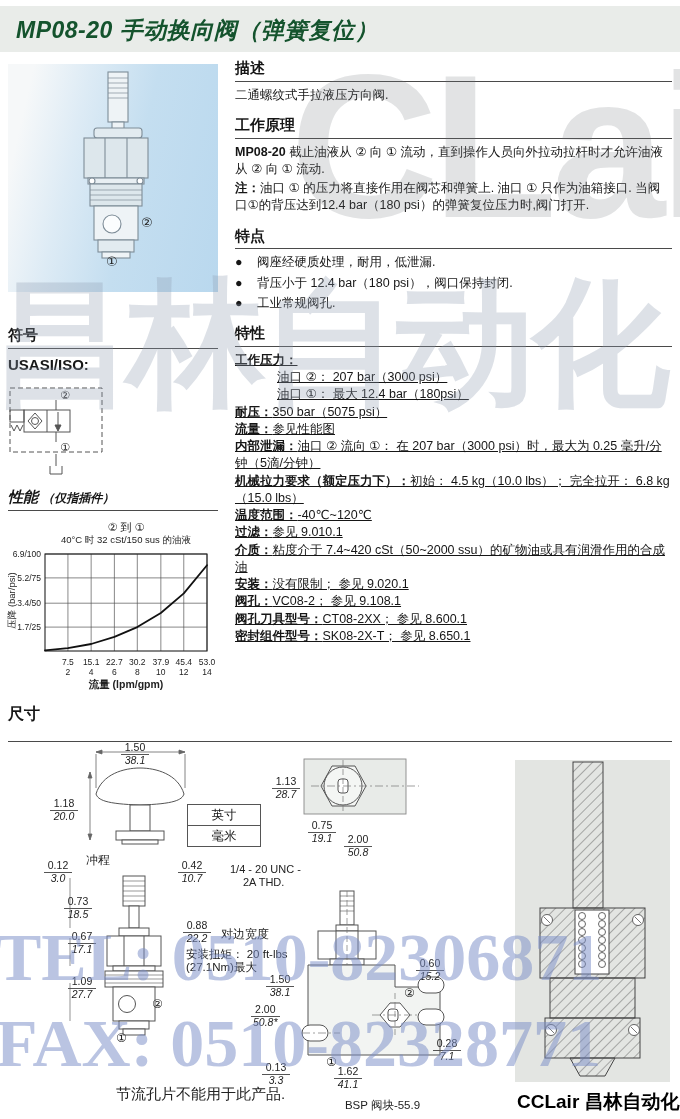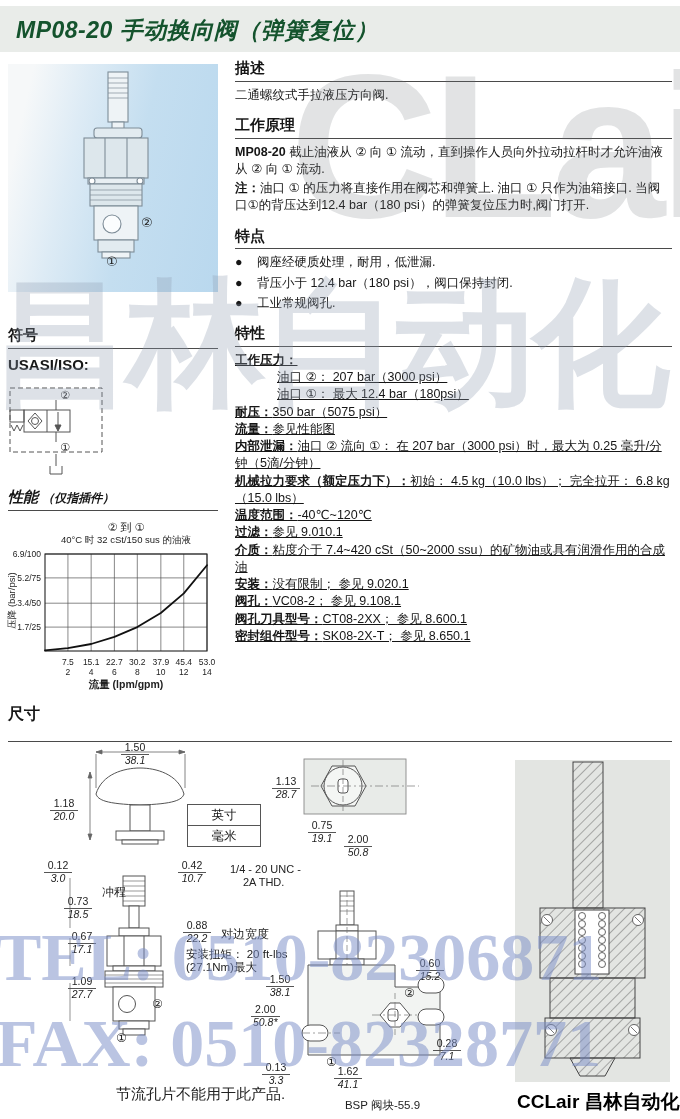--- a/index.html
+++ b/index.html
@@ -297,21 +297,21 @@
       <line x1="30" y1="80" x2="30" y2="108"></line>
       <line x1="30" y1="125" x2="30" y2="163"></line>
     </g>
     <text x="112" y="150" font-size="12">②</text>
     <text x="76" y="184" font-size="12">①</text>
   </svg>
   <div class="dim" style="left:44px;top:860px;">
       <span class="in">0.12</span>
       <span class="mm">3.0</span>
     </div>
-  <div class="dlabel" style="left:86px;top:884px;margin-left:16px;">冲程</div>
+  <div class="dlabel" style="left:86px;top:852px;">冲程</div>
   <div class="dim" style="left:178px;top:860px;">
       <span class="in">0.42</span>
       <span class="mm">10.7</span>
     </div>
   <div class="dtext" style="left:230px;top:863px;">1/4 - 20 UNC -</div>
   <div class="dtext" style="left:243px;top:876px;">2A THD.</div>
   <div class="dim" style="left:64px;top:896px;">
       <span class="in">0.73</span>
       <span class="mm">18.5</span>
     </div>

